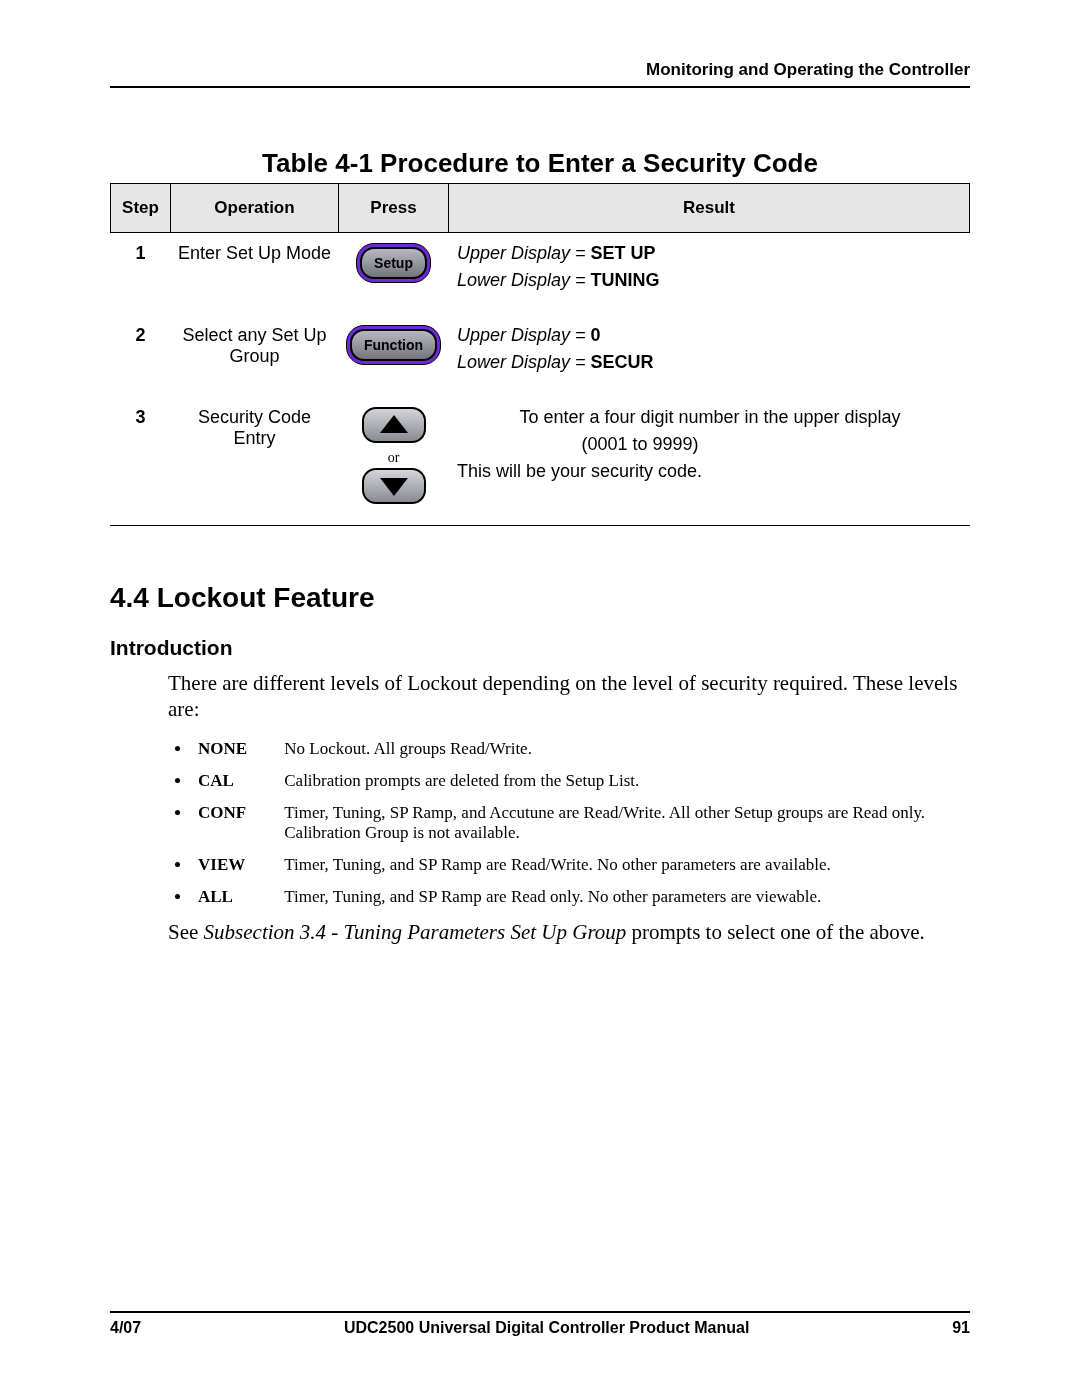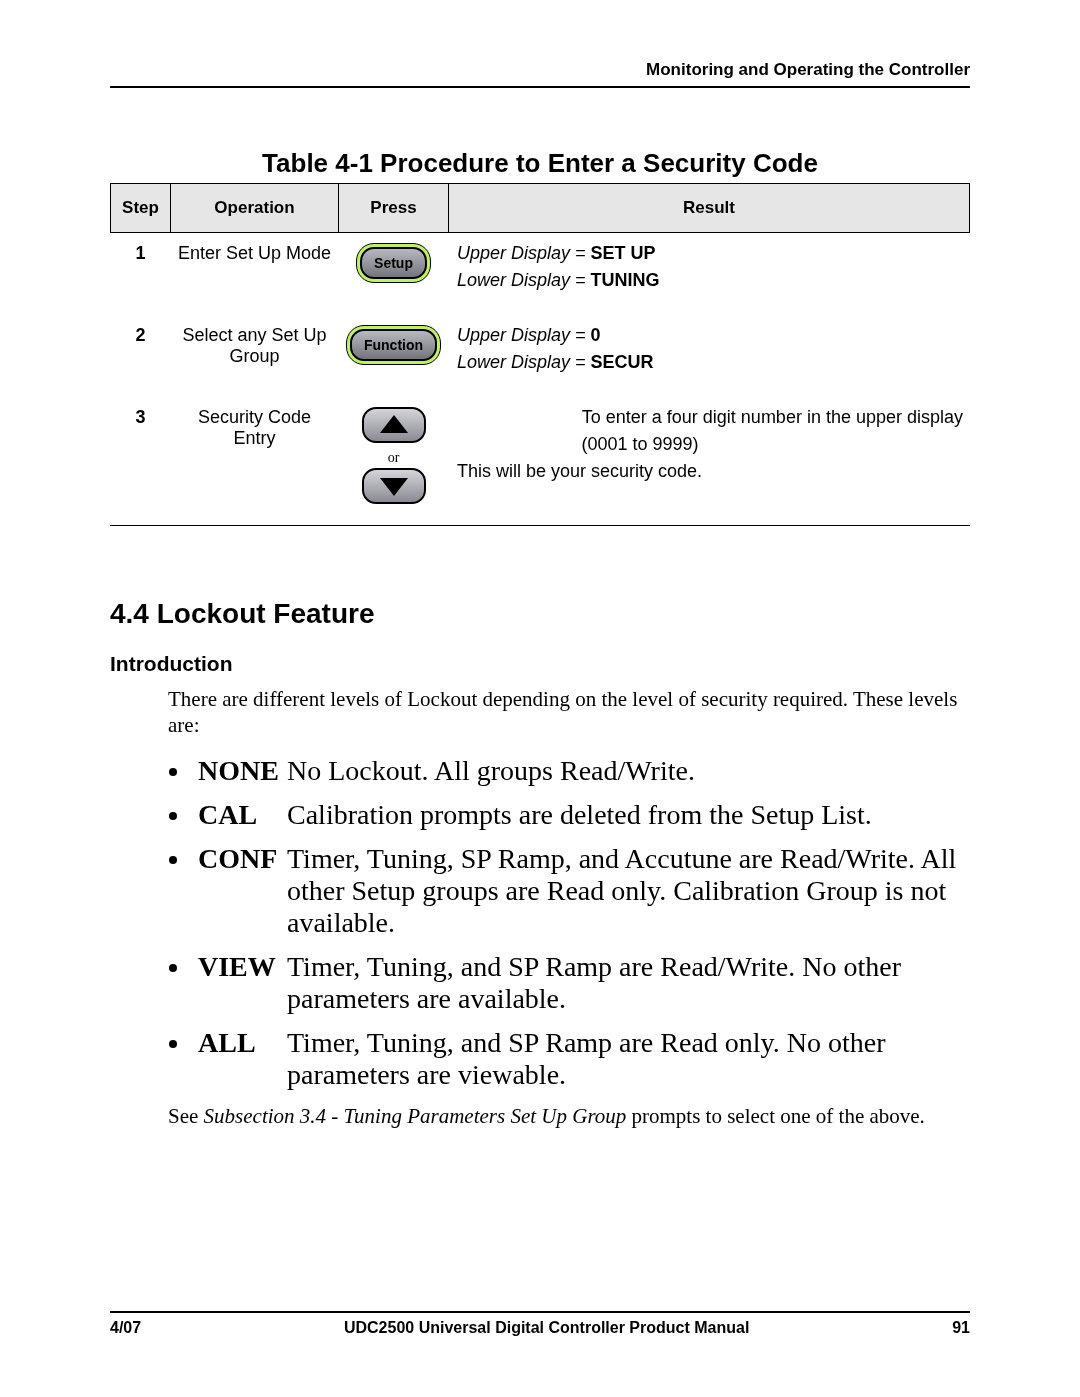--- a/index.html
+++ b/index.html
@@ -77,21 +77,21 @@
     background: linear-gradient(#b8b8c0, #74747e);
     color: #000;
     min-width: 66px;
     text-align: center;
   }
   .btn-wrap {
     display: inline-block;
     padding: 3px;
     border: 1.5px solid #000;
     border-radius: 18px;
-    background: #bef264;
+    background: #6d28d9;
   }
   .arrow-btn {
     display: inline-block;
     width: 64px;
     height: 36px;
     border-radius: 14px;
     border: 2px solid #000;
     background: linear-gradient(#d4d4da, #8a8a94);
     position: relative;
   }
@@ -120,40 +120,40 @@
     font-family: "Times New Roman", serif;
     margin: 2px 0;
   }
   .result-line { margin-bottom: 6px; }
   .it { font-style: italic; }
   .bd { font-weight: bold; }
   .sect-heading {
     font-family: Arial, Helvetica, sans-serif;
     font-weight: bold;
     font-size: 28px;
-    margin-top: 72px;
+    margin-top: 56px;
     margin-bottom: 22px;
   }
   .sub-heading {
     font-family: Arial, Helvetica, sans-serif;
     font-weight: bold;
     font-size: 21px;
     margin-top: 12px;
     margin-bottom: 10px;
   }
   .body-text {
     font-size: 21px;
     line-height: 1.25;
     margin-left: 58px;
     margin-bottom: 16px;
   }
   ul.levels {
     list-style: disc;
     margin-left: 82px;
-    font-size: 28px;
+    font-size: 17px;
   }
   ul.levels li {
     margin-bottom: 12px;
     padding-left: 6px;
   }
   .lvl-label {
     display: inline-block;
     font-weight: bold;
     width: 82px;
     vertical-align: top;
@@ -238,21 +238,21 @@
       </tr>
       <tr class="last">
         <td class="step">3</td>
         <td>Security Code Entry</td>
         <td>
           <div><span class="arrow-btn arrow-up"></span></div>
           <div class="or-label">or</div>
           <div><span class="arrow-btn arrow-down"></span></div>
         </td>
         <td class="result">
-          <div class="result-line" style="text-align:right">
+          <div class="result-line" style="text-align:center">
             <span>To enter a four digit number in the upper display</span>
           </div>
           <div class="result-line" style="text-align:center;margin-left:80px;margin-right:220px">
             <span>(0001 to 9999)</span>
           </div>
           <div class="result-line" style="">
             <span>This will be your security code.</span>
           </div>
         </td>
       </tr>

